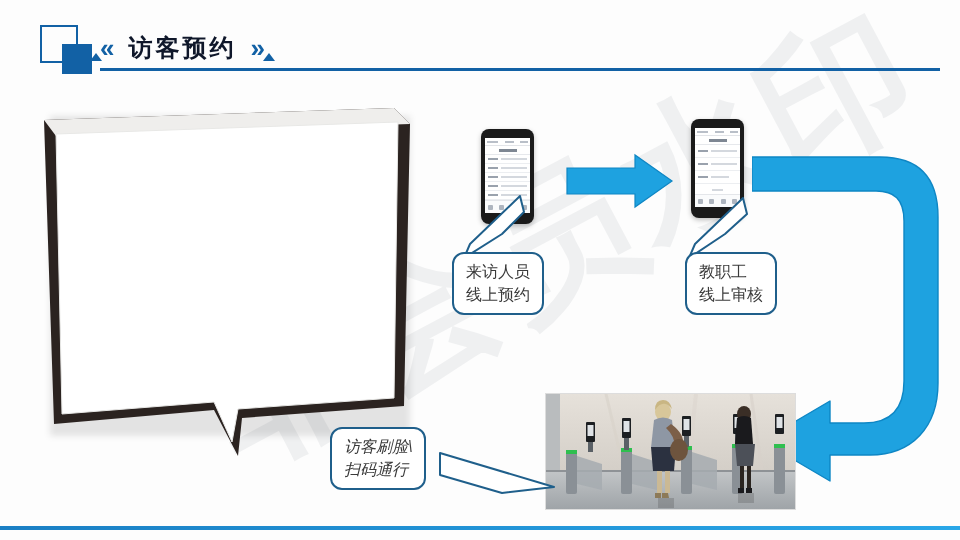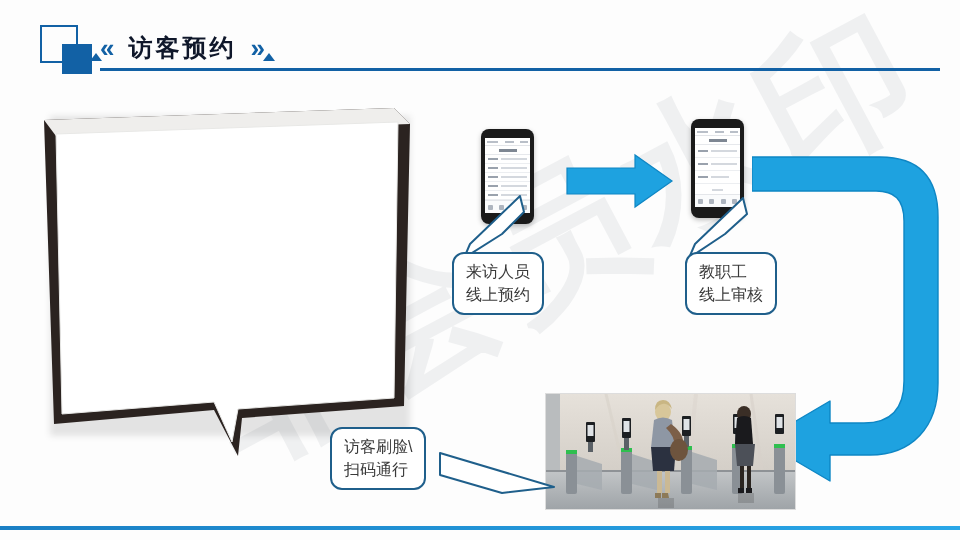--- a/index.html
+++ b/index.html
@@ -332,21 +332,21 @@
   </div>
 
   <div class="callout" style="left:645px; top:252px;padding-left:40px;">
     <svg class="callout-tail" style="left:42px; top:-56px;" width="70" height="64" viewBox="0 0 70 64">
       <path d="M56,2 L8,48 L2,62 L38,38 L60,18 Z" fill="#ffffff" stroke="#1f5f8b" stroke-width="2" stroke-linejoin="round"></path>
     </svg>
     <div class="callout-box">教职工
 线上审核</div>
   </div>
 
-  <div class="callout" style="left:330px; top:427px;">
+  <div class="callout" style="left:330px; top:427px;font-style:italic;">
     <svg class="callout-tail" style="left:108px; top:22px;" width="120" height="62" viewBox="0 0 120 62">
       <path d="M2,4 L116,38 L64,44 L2,26 Z" fill="#ffffff" stroke="#1f5f8b" stroke-width="2" stroke-linejoin="round"></path>
     </svg>
     <div class="callout-box">访客刷脸\
 扫码通行</div>
   </div>
 
   <div id="photo">
     <svg width="249" height="115" viewBox="0 0 249 115">
       <defs>

